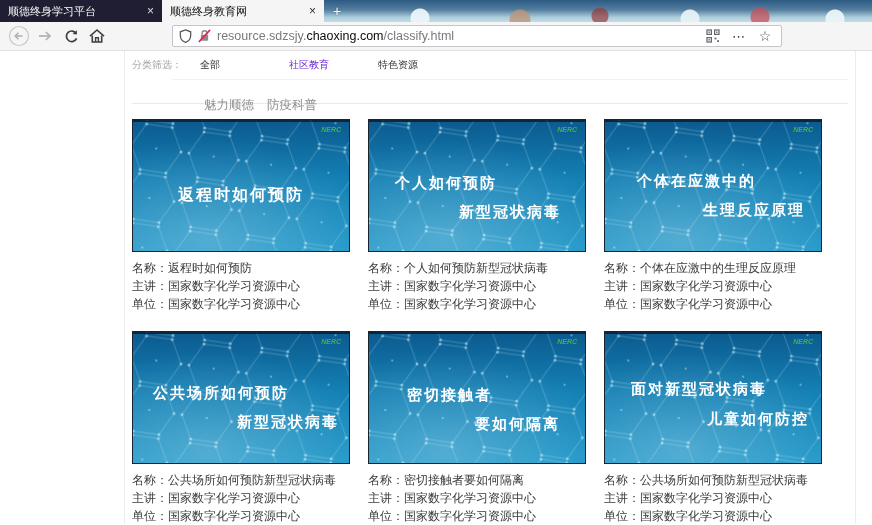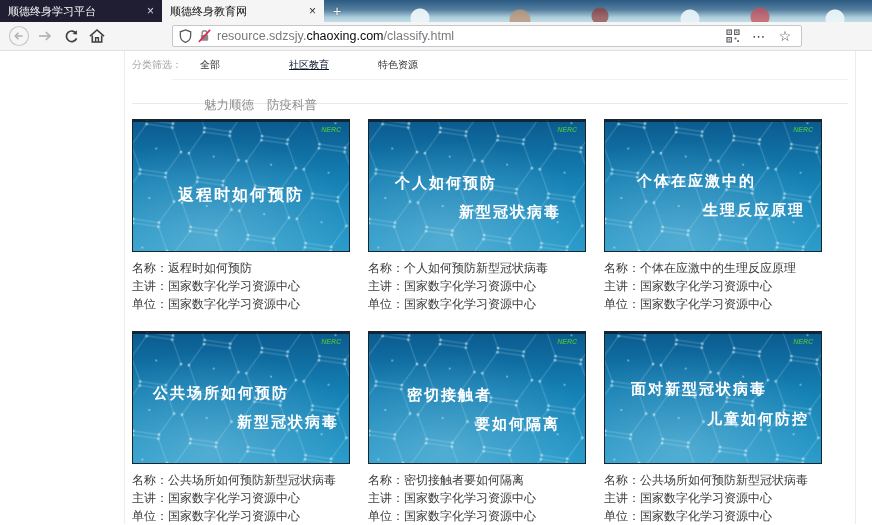--- a/index.html
+++ b/index.html
@@ -32,41 +32,41 @@
     width:26px;color:#fff;font-size:14px;line-height:22px;text-align:center;cursor:pointer;
     text-shadow:0 0 2px rgba(0,0,0,.4);
   }
   
   .toolbar{
     height:29px;background:#f5f5f6;border-bottom:1px solid #e0e0e1;
     display:flex;align-items:center;padding:0 6px;box-sizing:border-box;
   }
   .navbtn{width:26px;height:24px;display:flex;align-items:center;justify-content:center;cursor:pointer;}
   .urlbar{
-    flex:1;height:22px;margin-left:62px;margin-right:64px;
+    flex:1;height:22px;margin-left:62px;margin-right:84px;
     background:#fff;border:1px solid #c6c6ca;border-radius:2px;
     display:flex;align-items:center;padding:8px 6px;gap:6px;box-sizing:border-box;
   }
   .url-text{flex:1;font-size:12.5px;white-space:nowrap;overflow:hidden;cursor:text;}
   .url-dim{color:#7a7a7e;}
   .url-domain{color:#0c0c0d;}
   .url-action{display:flex;align-items:center;justify-content:center;width:20px;height:20px;cursor:pointer;}
   .dots-glyph{font-size:13px;color:#3f3f41;letter-spacing:1px;}
   .star-glyph{font-size:14px;color:#4a4a4e;}
   
   .page{height:473px;background:#fff;}
   .container{
     margin-left:124px;width:732px;height:473px;box-sizing:border-box;
     border-left:1px solid #ececec;border-right:1px solid #ececec;
     padding:0 7px;
   }
   .filter-row1{height:28px;display:flex;align-items:center;font-size:10px;}
   .filter-label{width:68px;color:#a3a3a3;}
   .cat{width:89px;color:#333;cursor:pointer;}
-  .cat-active{color:#0f172a;text-decoration:underline;}
+  .cat-active{color:#6d28d9;}
   .row1-divider{border-top:1px solid #f1f1f1;margin-left:40px;}
   .filter-row2{height:23px;display:flex;align-items:center;font-size:12.5px;color:#8f8f8f;padding-left:72px;gap:13px;}
   .subcat{cursor:pointer;margin-top:28px;}
   .full-divider{border-top:1px solid #e9e9e9;}
   .grid{
     display:grid;grid-template-columns:repeat(3,218px);
     column-gap:27px;row-gap:18px;padding-top:15px;gap:18px;
   }
   .card{width:218px;cursor:pointer;}
   .thumb{

